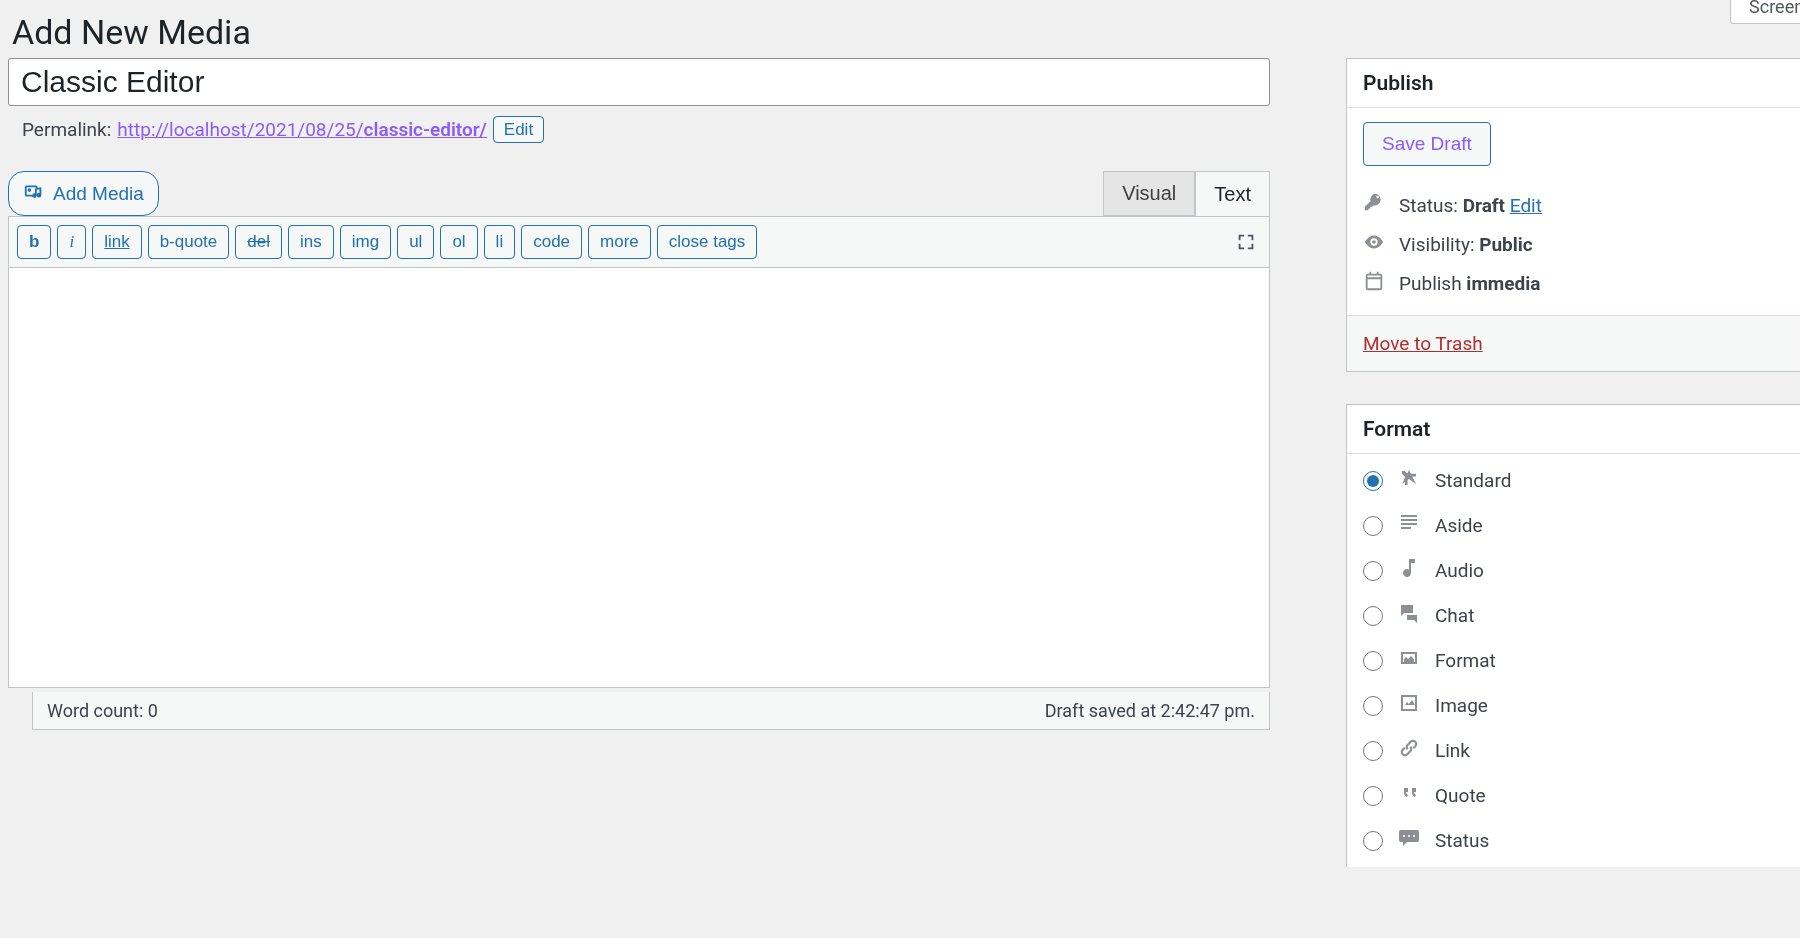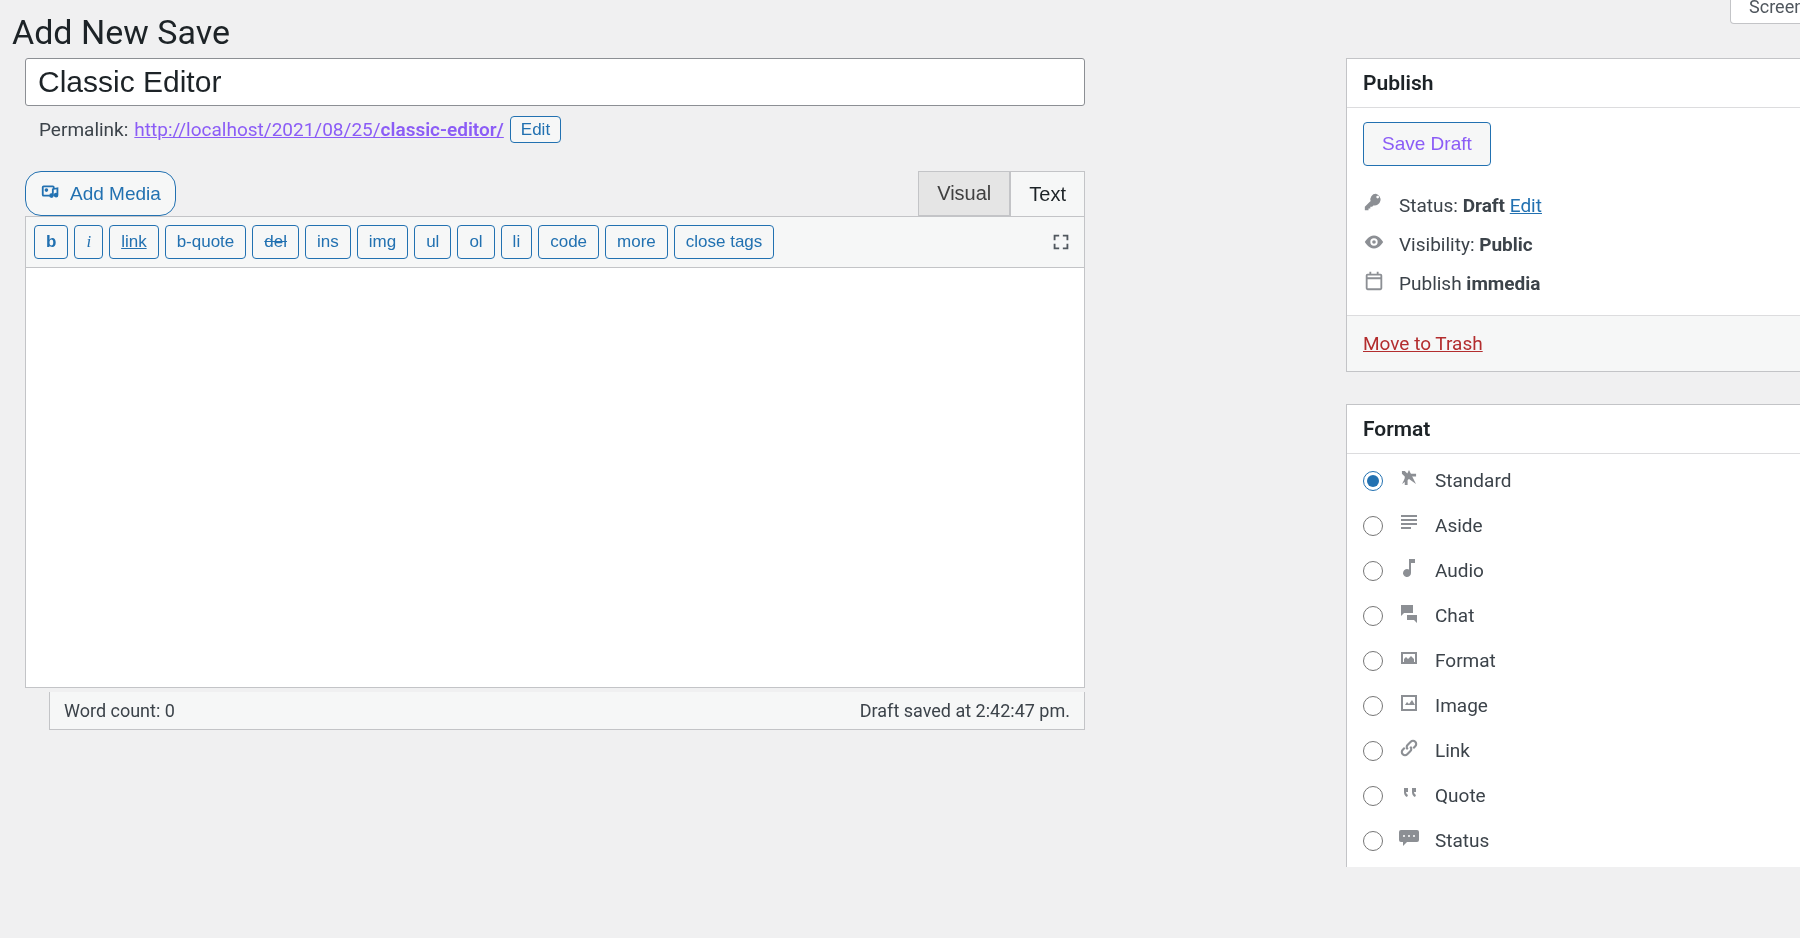--- a/index.html
+++ b/index.html
@@ -14,23 +14,23 @@
     position: relative;
   }
   .page-title {
     font-size: 34px;
     font-weight: 400;
     padding: 12px 0 10px 12px;
     color: #1d2327;
   }
   .main-area {
     position: absolute;
-    left: 25px;
+    left: 8px;
     top: 58px;
-    width: 1060px;
+    width: 1262px;
   }
   .title-input {
     width: 100%;
     height: 48px;
     font-size: 30px;
     padding: 4px 12px;
     border: 1px solid #8c8f94;
     background: #fff;
     border-radius: 3px;
     color: #1d2327;
@@ -223,21 +223,21 @@
     color: #50575e;
   }
 </style>
 </head>
 <body>
 
 <div class="screen-options">
   <span>Screen O</span>
 </div>
 
-<h1 class="page-title">Add New Save</h1>
+<h1 class="page-title">Add New Media</h1>
 
 <div class="main-area">
 
   <input class="title-input" type="text" value="Classic Editor" style="">
 
   <div class="permalink-row">
     <span>Permalink:</span>
     <a href="#">
       <span>http://localhost/2021/08/25/</span><span class="slug">classic-editor/</span>
     </a>

